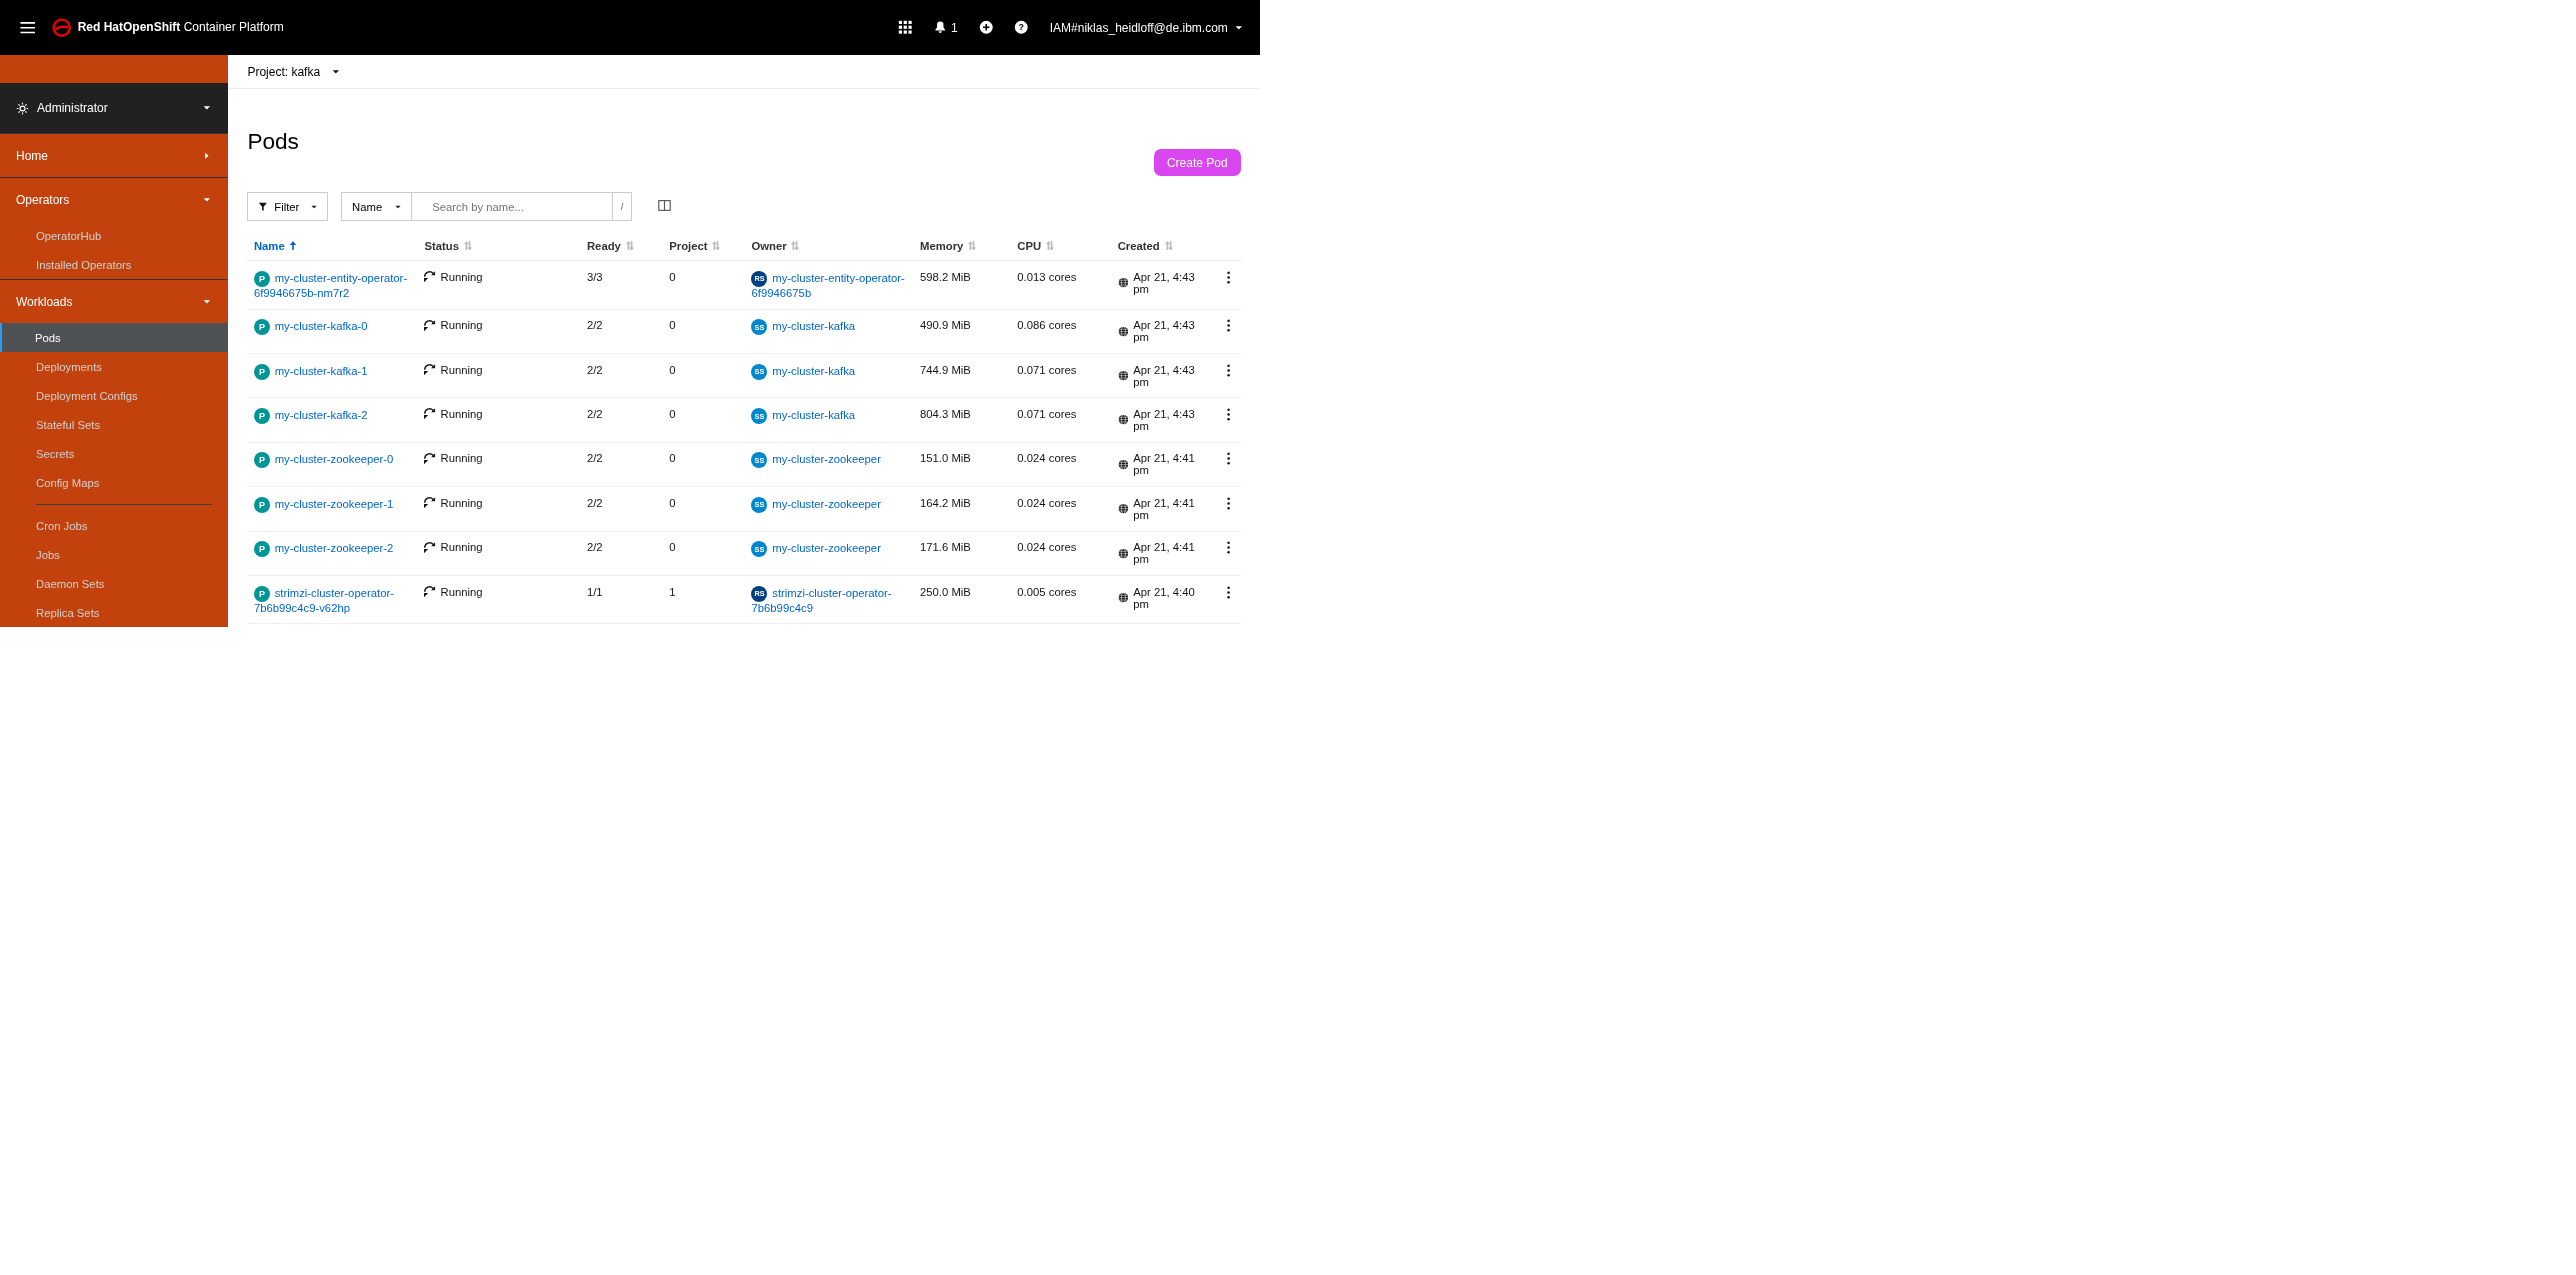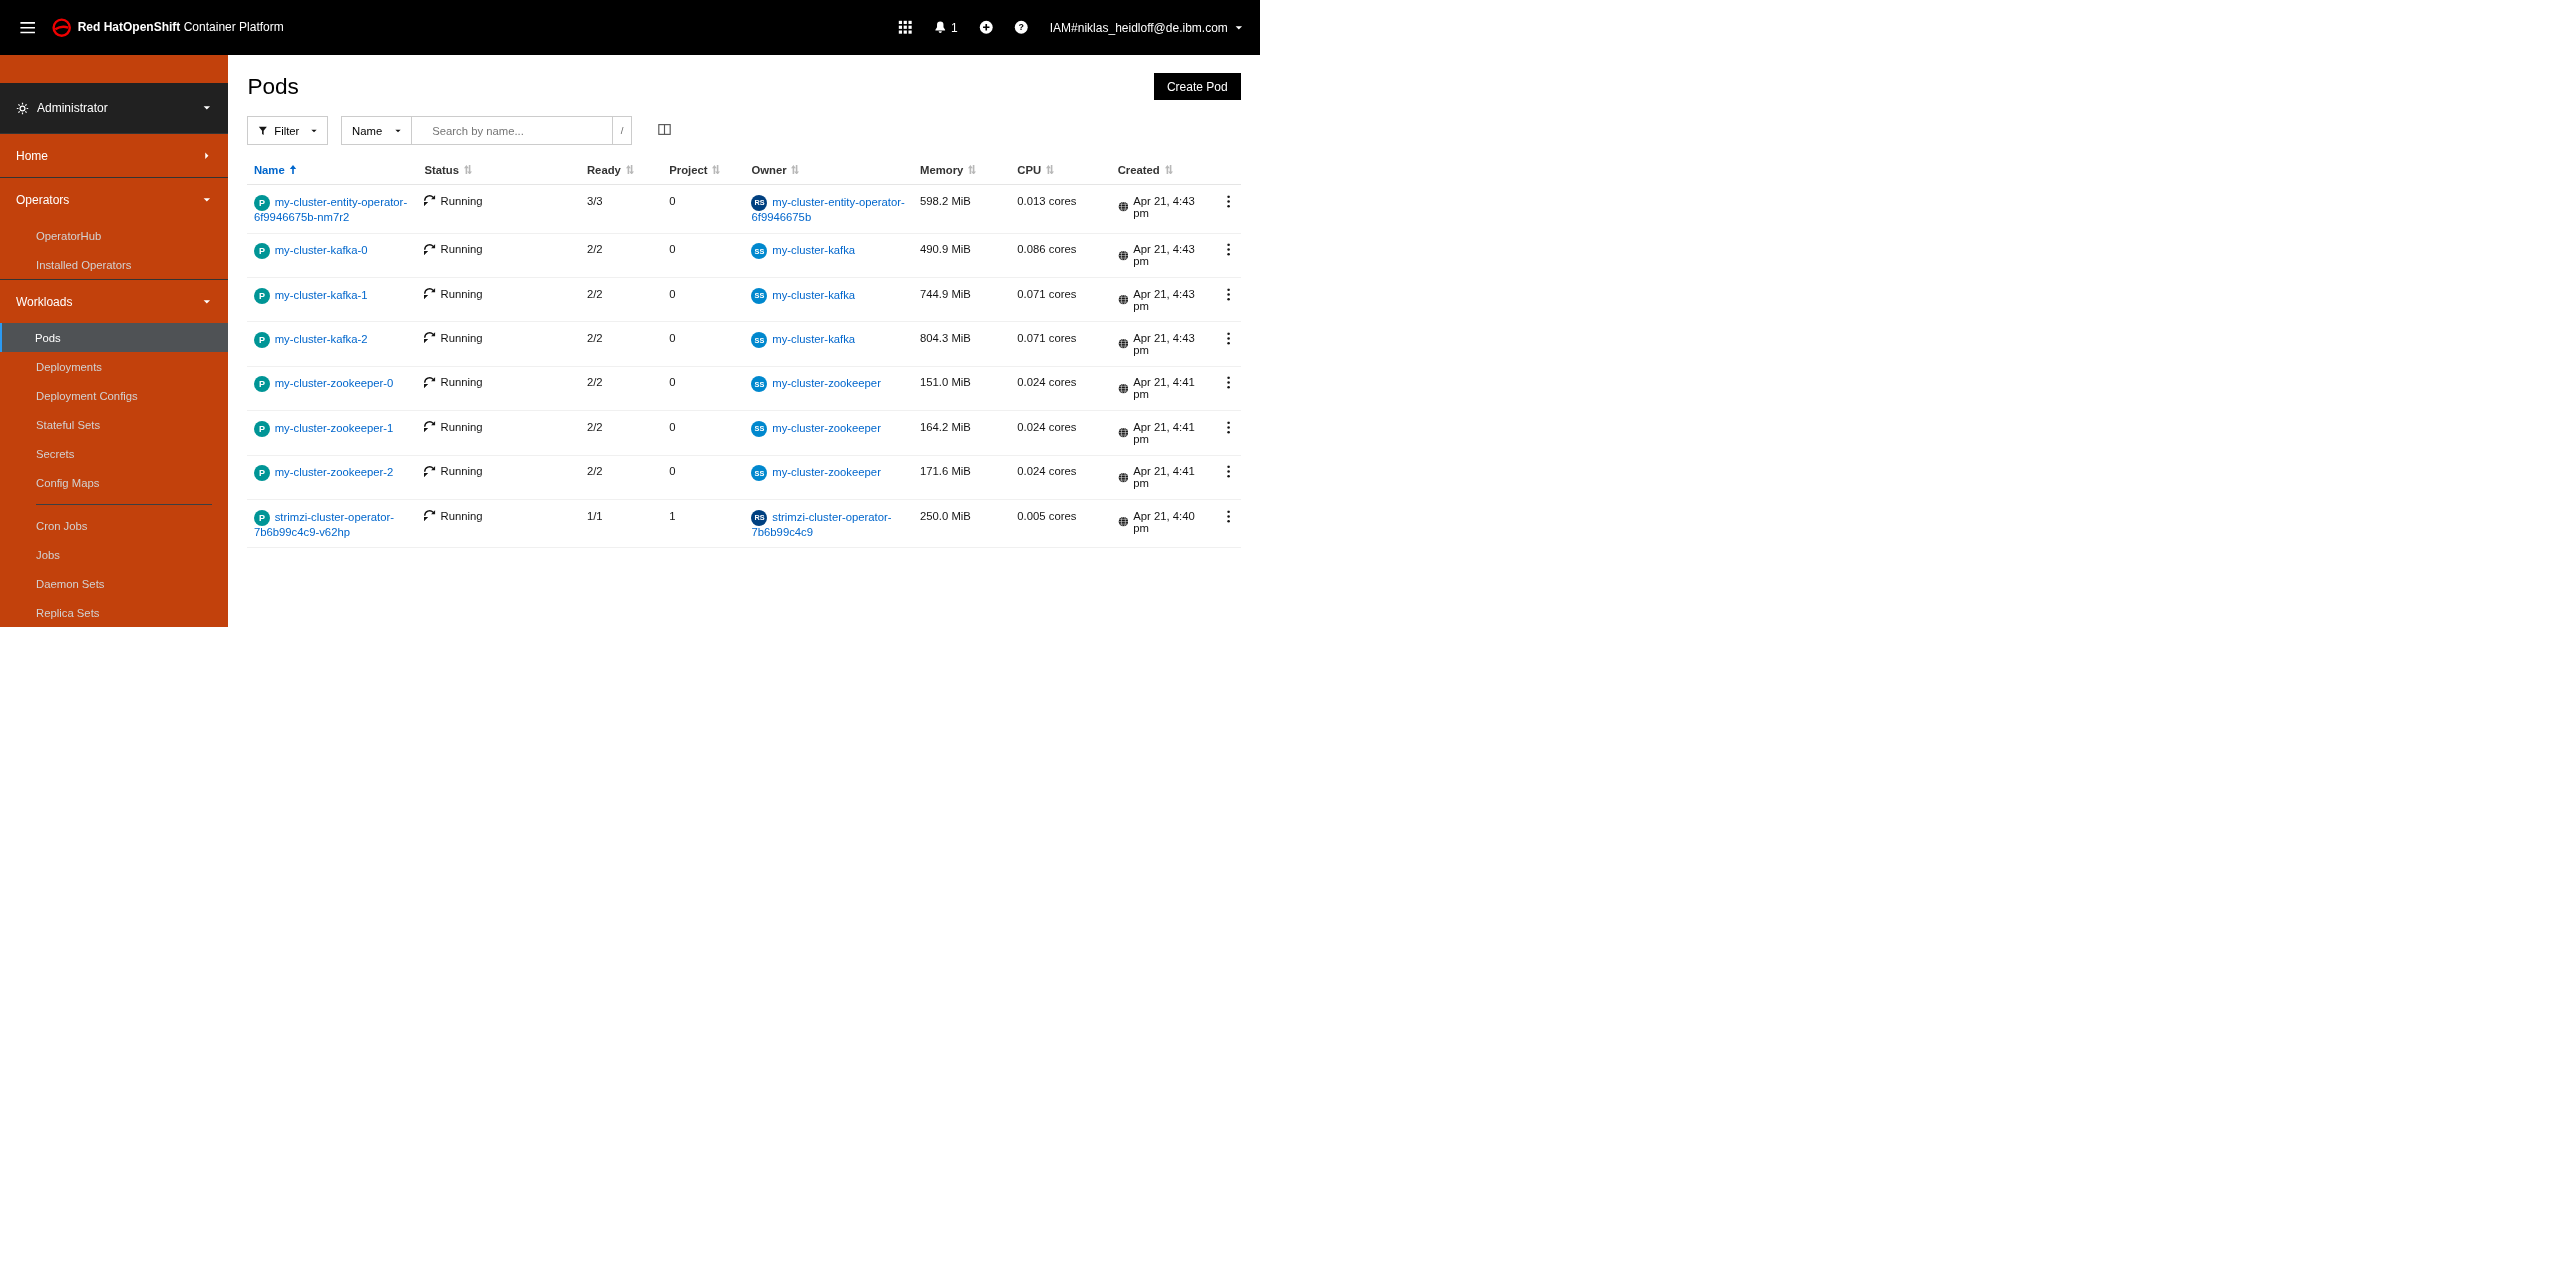--- a/index.html
+++ b/index.html
@@ -37,21 +37,21 @@
   .nav-sep { border-top:0.8px solid #3c3f42; margin:6.5px 16px 6.5px 36px; }
   .chev { width:9.7px; height:9.7px; }
 
   
   .main { flex:1; display:flex; flex-direction:column; background:#fff; min-width:0; }
   .project-bar { height:34px; border-bottom:0.8px solid #ededed; display:flex; align-items:center; padding:0 19.4px; font-size:12px; }
   .project-bar .proj-dd { display:flex; align-items:center; gap:11.3px; cursor:pointer; }
   .content { padding: 18px 19.4px 0 19.4px; flex:1; overflow:auto; }
   .page-head { display:flex; align-items:center; justify-content:space-between; margin-bottom:16px; }
   .page-title { font-size:22.6px; font-weight:400; }
-  .btn-primary { background:#000000; color:#fff; border:none; padding:6.5px 13px; font-size:12px; border-radius:0; cursor:pointer; }
+  .btn-primary { background:#d946ef; color:#fff; border:none; padding:6.5px 13px; font-size:12px; border-radius:7px; cursor:pointer;margin-top:42px; }
 
   .toolbar-row { display:flex; align-items:center; gap:13px; margin-bottom:11.3px; }
   .tb-box { border:0.8px solid #ccc; height:29px; display:flex; align-items:center; padding:0 9.7px; background:#fff; font-size:11.3px; cursor:pointer; }
   .tb-filter { gap:8px; width:81px; justify-content:space-between; }
   .tb-filter .lbl { display:flex; align-items:center; gap:6.5px; }
   .search-grp { display:flex; }
   .search-grp .name-dd { border:0.8px solid #ccc; border-right:none; height:29px; display:flex; align-items:center; padding:0 9.7px; gap:11.3px; font-size:11.3px; cursor:pointer; }
   .search-grp input { border:0.8px solid #ccc; height:29px; width:202px; padding:0 20px; font-size:11.3px; outline:none; }
   .slash-key { border:0.8px solid #ccc; height:29px; width:19.4px; display:flex; align-items:center; justify-content:center; font-size:9.7px; color:#666; margin-left:-0.8px; }
   .columns-icon { color:#555; cursor:pointer; margin-left:13px; }
@@ -222,20 +222,28 @@
       </div>
     <div class="nav-sub">
         <span>Daemon Sets</span>
       </div>
     <div class="nav-sub">
         <span>Replica Sets</span>
       </div>
   </div>
 
   <div class="main">
+    <div class="project-bar">
+      <span class="proj-dd">
+        <span><span>Project: </span><span>kafka</span></span>
+        <svg width="9.7" height="9.7" viewBox="0 0 12 12">
+            <path fill="#151515" d="M2 4l4 4 4-4z"></path>
+          </svg>
+      </span>
+    </div>
 
     <div class="content">
       <div class="page-head">
         <h1 class="page-title">Pods</h1>
         <button class="btn-primary">Create Pod</button>
       </div>
 
       <div class="toolbar-row">
         <div class="tb-box tb-filter">
           <span class="lbl">

